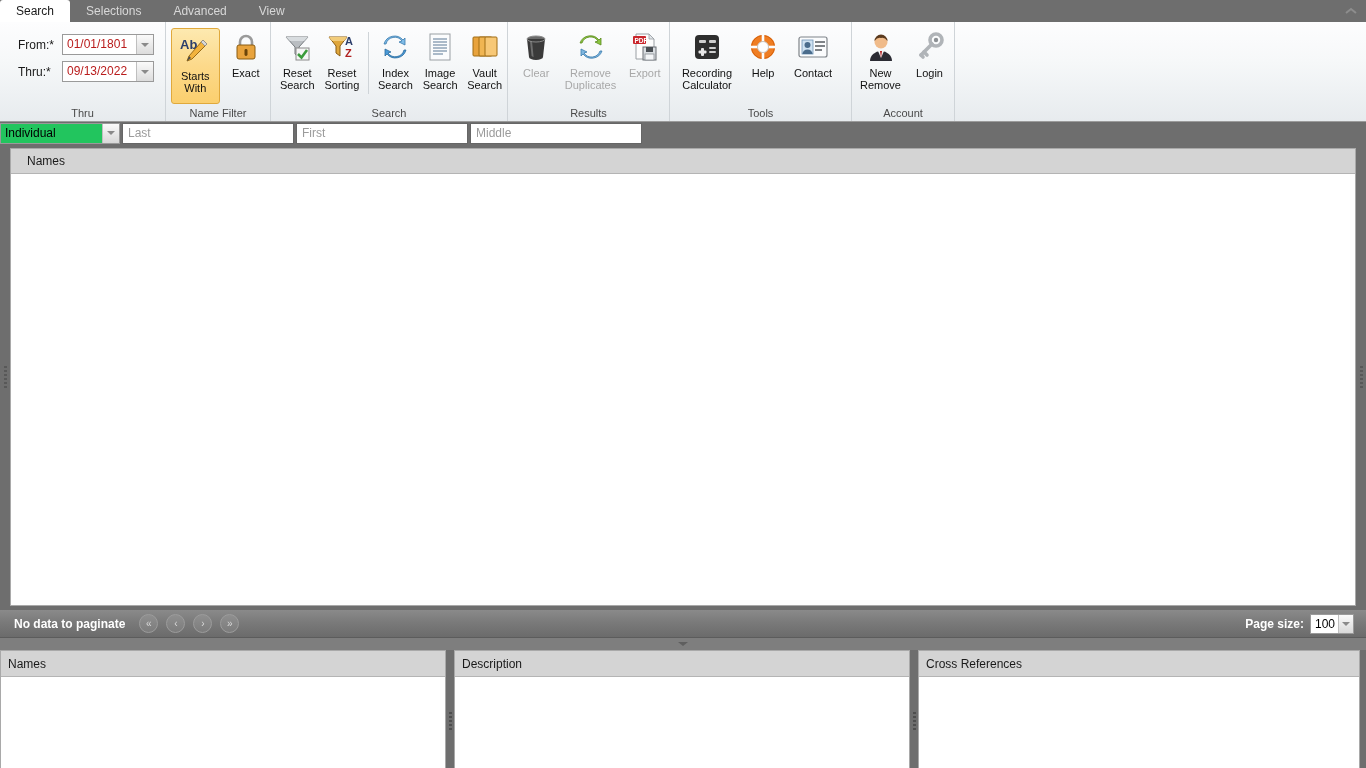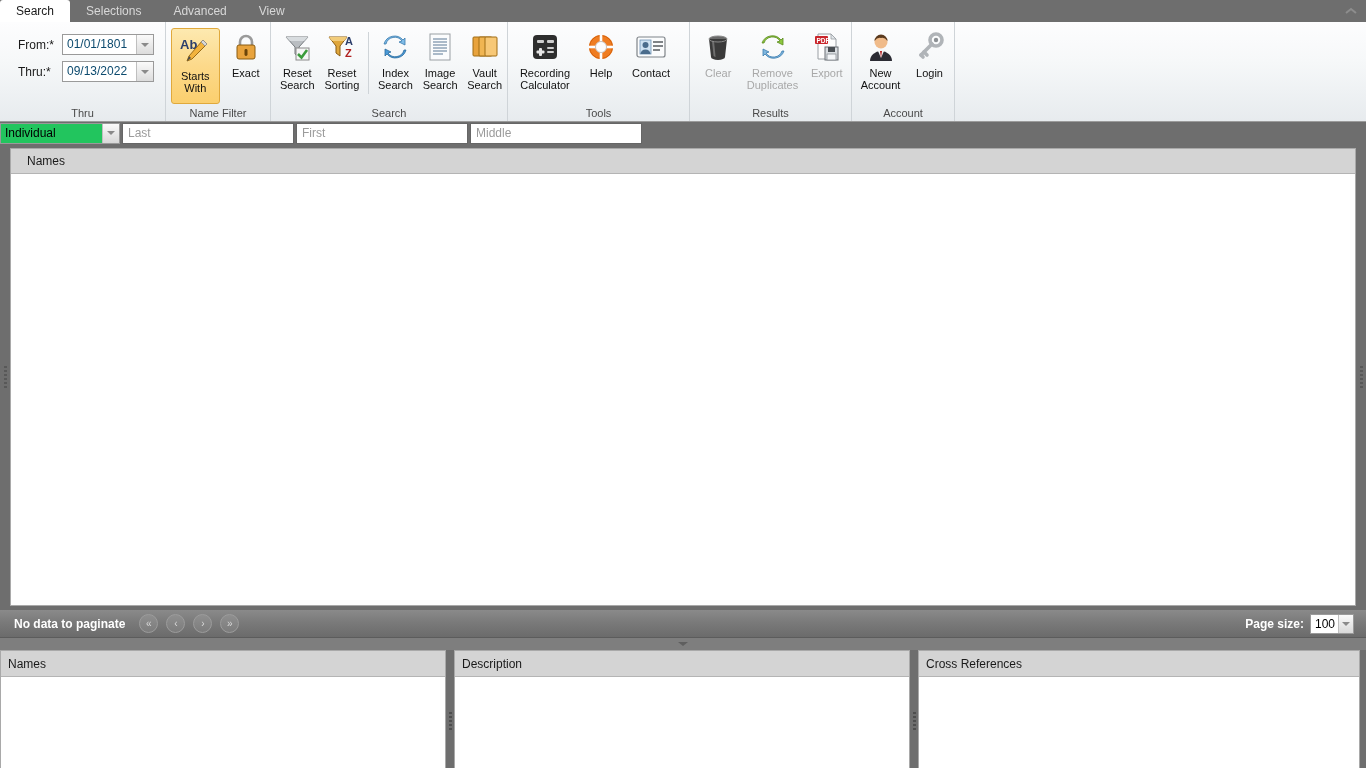--- a/index.html
+++ b/index.html
@@ -64,21 +64,21 @@
   .g-dates { width: 166px; }
   .dates-inner { padding: 8px 0 0 18px; }
   .date-row { display: flex; align-items: center; margin-bottom: 6px; }
   .date-lbl { width: 44px; font-size: 12px; color: #1a1a1a; }
   .date-box {
     width: 92px; height: 21px; display: flex;
     border: 1px solid #9a9a9a; background: #fff;
   }
   .date-val {
     flex: 1; line-height: 19px; padding-left: 4px;
-    font-size: 12px; color: #0c4a6e;
+    font-size: 12px; color: #b91c1c;
   }
   .date-arrow {
     width: 17px; border-left: 1px solid #bfbfbf;
     background: linear-gradient(to bottom, #fafafa, #dcdcdc);
     display: flex; align-items: center; justify-content: center;
   }
   .caret-dn {
     width: 0; height: 0;
     border-left: 4px solid transparent; border-right: 4px solid transparent;
     border-top: 4px solid #8a8a8a;
@@ -385,20 +385,61 @@
               <rect x="15" y="5" width="12" height="19" rx="1" fill="#f7c877" stroke="#a06c14" stroke-width="1"></rect>
             </svg>
           </span>
           <span class="lbl">Vault
 Search</span>
         </div>
       </div>
       <div class="group-label">Search</div>
     </div>
 
+    <div class="group g-results">
+      <div class="group-items">
+        <div class="rbtn disabled">
+          <span class="ico">
+            <svg width="28" height="30" viewBox="0 0 28 30">
+              <ellipse cx="14" cy="7" rx="9" ry="3" fill="#6a6a6a"></ellipse>
+              <path d="M5 7 L7 25 a7 3 0 0 0 14 0 L23 7 Z" fill="#3a3a3a"></path>
+              <path d="M8 9 L9.6 24 a5 2 0 0 0 2 1 L10 9 Z" fill="#6f6f6f"></path>
+              <ellipse cx="14" cy="7" rx="9" ry="3" fill="none" stroke="#8a8a8a" stroke-width="1"></ellipse>
+            </svg>
+          </span>
+          <span class="lbl">Clear</span>
+        </div>
+        <div class="rbtn wide disabled">
+          <span class="ico">
+            <svg width="30" height="30" viewBox="0 0 30 30">
+              <path d="M6 11 a9 9 0 0 1 16 -2 l-3 1 6 3 0 -7 -2 2 a11 11 0 0 0 -19 3 z" fill="#8cc63f" stroke="#5b8a1e" stroke-width="0.8"></path>
+              <path d="M24 19 a9 9 0 0 1 -16 2 l3 -1 -6 -3 0 7 2 -2 a11 11 0 0 0 19 -3 z" fill="#7fb7e0" stroke="#3a7bad" stroke-width="0.8"></path>
+            </svg>
+          </span>
+          <span class="lbl">Remove
+Duplicates</span>
+        </div>
+        <div class="rbtn disabled">
+          <span class="ico">
+            <svg width="30" height="30" viewBox="0 0 30 30">
+              <path d="M6 2 H19 L24 7 V27 H6 Z" fill="#fdfdfd" stroke="#9a9fa4" stroke-width="1"></path>
+              <path d="M19 2 V7 H24 Z" fill="#e2e6ea" stroke="#9a9fa4" stroke-width="0.8"></path>
+              <rect x="3" y="4" width="13" height="8" rx="1" fill="#c9252b"></rect>
+              <text x="4.5" y="10.5" font-family="Liberation Sans" font-size="6.5" font-weight="bold" fill="#fff">PDF</text>
+              <rect x="13" y="15" width="13" height="13" fill="#d9dde1" stroke="#6a6f74" stroke-width="1"></rect>
+              <rect x="16" y="15" width="7" height="5" fill="#4a4f54"></rect>
+              <rect x="15" y="22" width="9" height="6" fill="#f4f6f8" stroke="#8a8f94" stroke-width="0.8"></rect>
+            </svg>
+          </span>
+          <span class="lbl">Export</span>
+        </div>
+      </div>
+      <div class="group-label">Results</div>
+    </div>
+
     <div class="group g-tools">
       <div class="group-items">
         <div class="rbtn wide">
           <span class="ico">
             <svg width="30" height="30" viewBox="0 0 30 30">
               <rect x="3" y="3" width="24" height="24" rx="4" fill="#2e2e2e"></rect>
               <rect x="7" y="8" width="7" height="3" rx="1" fill="#cfcfcf"></rect>
               <rect x="17" y="8" width="7" height="3" rx="1" fill="#cfcfcf"></rect>
               <rect x="17" y="15" width="7" height="2" rx="1" fill="#cfcfcf"></rect>
               <rect x="17" y="19" width="7" height="2" rx="1" fill="#cfcfcf"></rect>
@@ -438,75 +479,34 @@
                 <line x1="18" y1="16" x2="25" y2="16"></line>
               </g>
             </svg>
           </span>
           <span class="lbl">Contact</span>
         </div>
       </div>
       <div class="group-label">Tools</div>
     </div>
 
-    <div class="group g-results">
-      <div class="group-items">
-        <div class="rbtn disabled">
-          <span class="ico">
-            <svg width="28" height="30" viewBox="0 0 28 30">
-              <ellipse cx="14" cy="7" rx="9" ry="3" fill="#6a6a6a"></ellipse>
-              <path d="M5 7 L7 25 a7 3 0 0 0 14 0 L23 7 Z" fill="#3a3a3a"></path>
-              <path d="M8 9 L9.6 24 a5 2 0 0 0 2 1 L10 9 Z" fill="#6f6f6f"></path>
-              <ellipse cx="14" cy="7" rx="9" ry="3" fill="none" stroke="#8a8a8a" stroke-width="1"></ellipse>
-            </svg>
-          </span>
-          <span class="lbl">Clear</span>
-        </div>
-        <div class="rbtn wide disabled">
-          <span class="ico">
-            <svg width="30" height="30" viewBox="0 0 30 30">
-              <path d="M6 11 a9 9 0 0 1 16 -2 l-3 1 6 3 0 -7 -2 2 a11 11 0 0 0 -19 3 z" fill="#8cc63f" stroke="#5b8a1e" stroke-width="0.8"></path>
-              <path d="M24 19 a9 9 0 0 1 -16 2 l3 -1 -6 -3 0 7 2 -2 a11 11 0 0 0 19 -3 z" fill="#7fb7e0" stroke="#3a7bad" stroke-width="0.8"></path>
-            </svg>
-          </span>
-          <span class="lbl">Remove
-Duplicates</span>
-        </div>
-        <div class="rbtn disabled">
-          <span class="ico">
-            <svg width="30" height="30" viewBox="0 0 30 30">
-              <path d="M6 2 H19 L24 7 V27 H6 Z" fill="#fdfdfd" stroke="#9a9fa4" stroke-width="1"></path>
-              <path d="M19 2 V7 H24 Z" fill="#e2e6ea" stroke="#9a9fa4" stroke-width="0.8"></path>
-              <rect x="3" y="4" width="13" height="8" rx="1" fill="#c9252b"></rect>
-              <text x="4.5" y="10.5" font-family="Liberation Sans" font-size="6.5" font-weight="bold" fill="#fff">PDF</text>
-              <rect x="13" y="15" width="13" height="13" fill="#d9dde1" stroke="#6a6f74" stroke-width="1"></rect>
-              <rect x="16" y="15" width="7" height="5" fill="#4a4f54"></rect>
-              <rect x="15" y="22" width="9" height="6" fill="#f4f6f8" stroke="#8a8f94" stroke-width="0.8"></rect>
-            </svg>
-          </span>
-          <span class="lbl">Export</span>
-        </div>
-      </div>
-      <div class="group-label">Results</div>
-    </div>
-
     <div class="group g-account">
       <div class="group-items">
         <div class="rbtn">
           <span class="ico">
             <svg width="30" height="30" viewBox="0 0 30 30">
               <path d="M4 29 a11 10 0 0 1 22 0 Z" fill="#2b2b33"></path>
               <path d="M12 19 L15 26 L18 19 L15 17 Z" fill="#f4f6f8"></path>
               <path d="M14 19 L15 26 L16 19 Z" fill="#b02020"></path>
               <circle cx="15" cy="10" r="6.5" fill="#f0bb8a"></circle>
               <path d="M8.5 9 a6.5 6.5 0 0 1 13 0 q-3 -4 -6.5 -3 q-3.5 -1 -6.5 3 z" fill="#5a3a1e"></path>
             </svg>
           </span>
           <span class="lbl">New
-Account</span>
+Remove</span>
         </div>
         <div class="rbtn">
           <span class="ico">
             <svg width="30" height="30" viewBox="0 0 30 30">
               <circle cx="21" cy="8" r="6" fill="none" stroke="#b0b4b8" stroke-width="3.6"></circle>
               <circle cx="21" cy="8" r="2.2" fill="#8d9195"></circle>
               <path d="M17 12 L6 23" stroke="#b0b4b8" stroke-width="3.6" stroke-linecap="round"></path>
               <path d="M9 20 L12 23" stroke="#b0b4b8" stroke-width="3.6" stroke-linecap="round"></path>
               <path d="M6 23 L8 25" stroke="#b0b4b8" stroke-width="3.6" stroke-linecap="round"></path>
             </svg>

